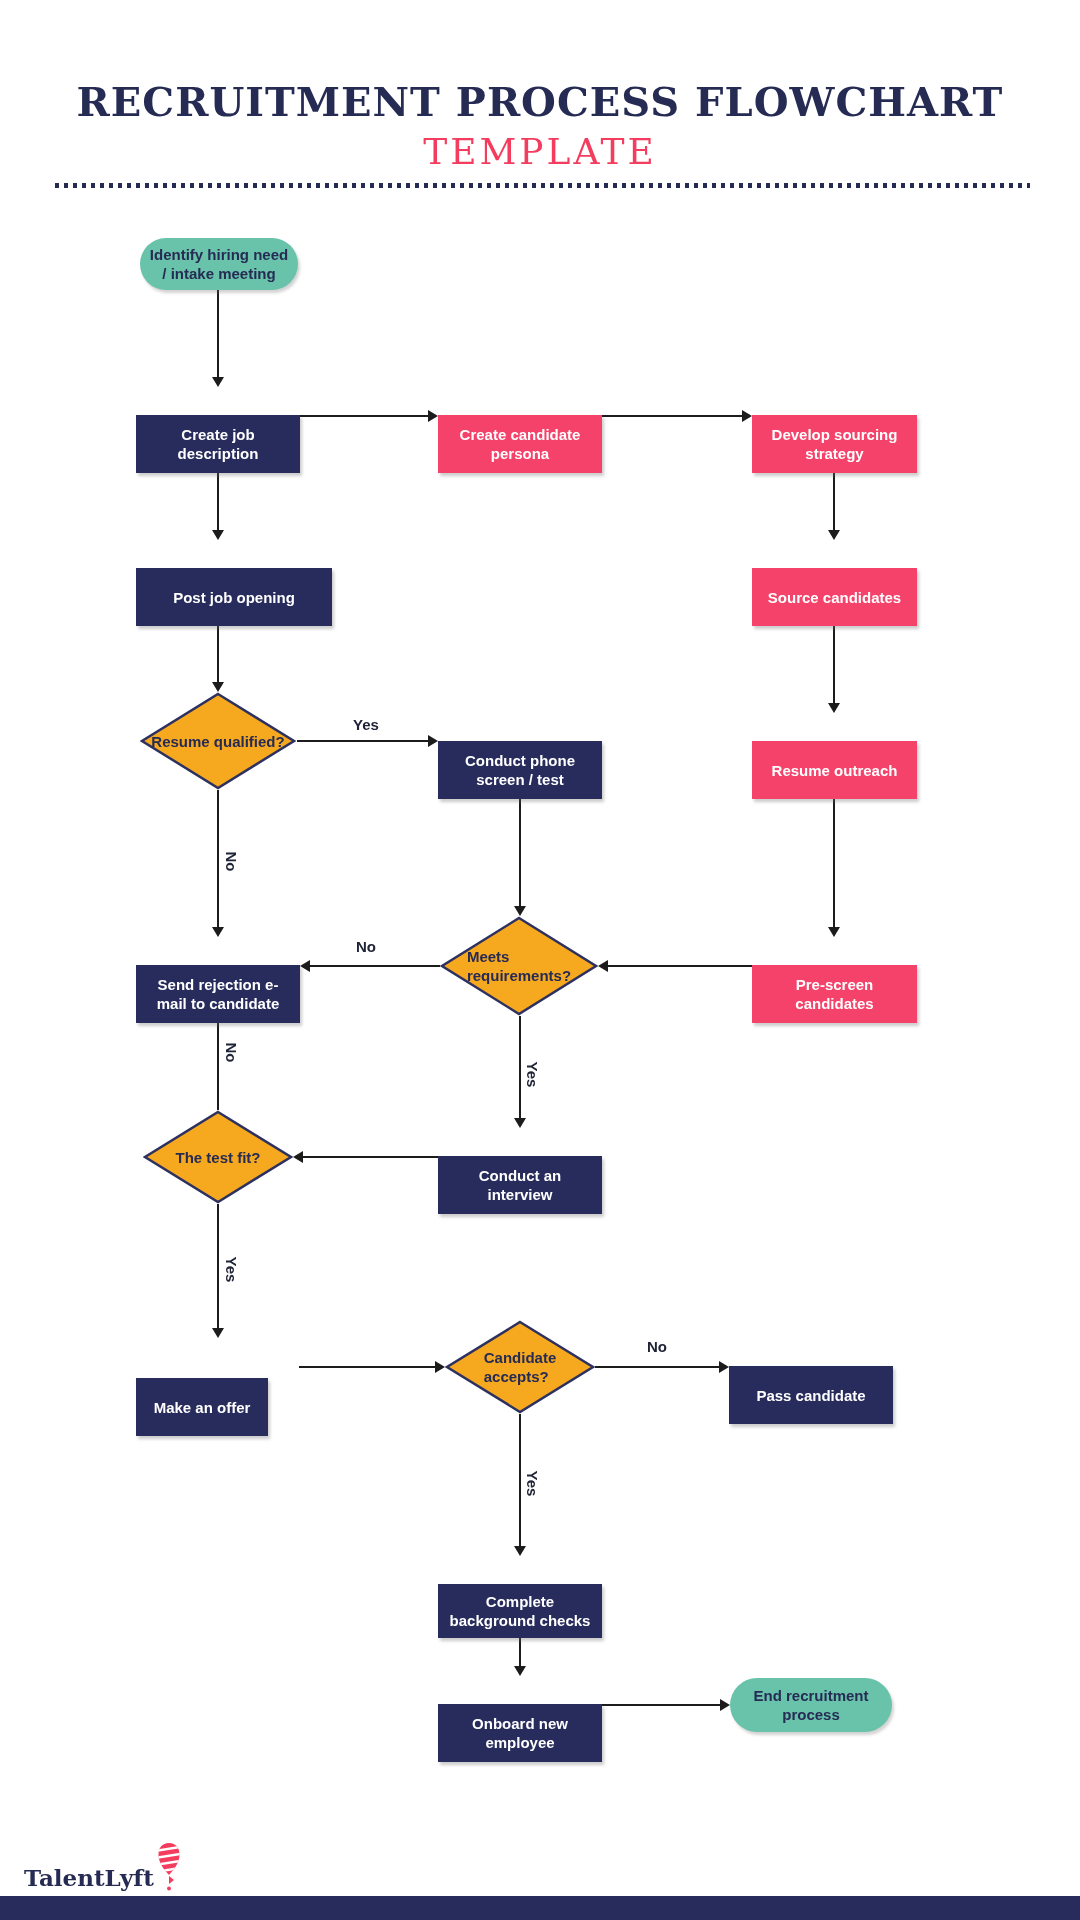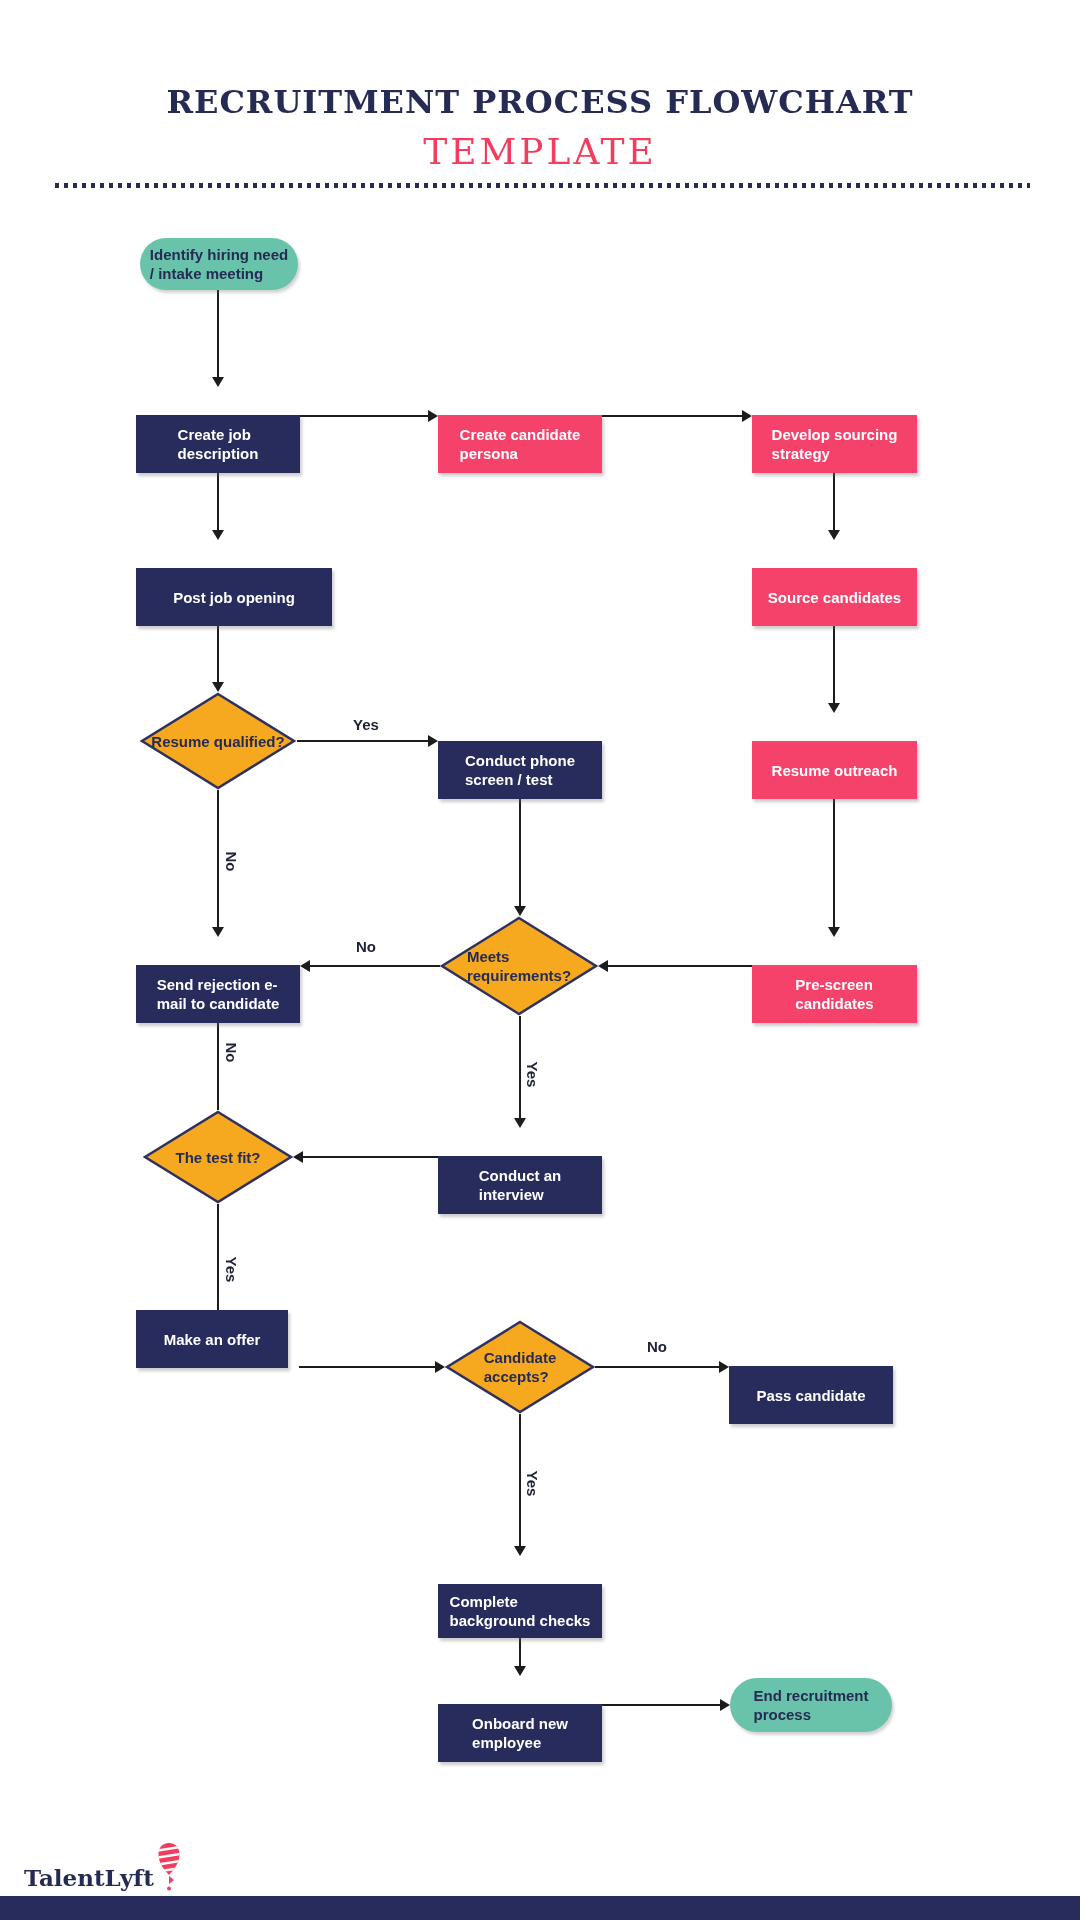--- a/index.html
+++ b/index.html
@@ -1,29 +1,29 @@
 <!DOCTYPE html>
 <html style="--navy: #272c5c; --pink: #f4426a; --teal: #68c3aa; --orange: #f6a81f; --diamond_border: #2d3160; --title_navy: #262b54; --subtitle_pink: #f43d5e; --line: #1c1c1c; --label_text: #202437;"><head>
 <meta charset="utf-8">
 <style>
   html,body{margin:0;padding:0;background:#fff;}
   .page{position:relative;width:1080px;height:1920px;background:#fff;overflow:hidden;
         font-family:"Liberation Sans",sans-serif;}
   
   .title{position:absolute;left:0;top:80px;width:1080px;text-align:center;
-         font-family:"DejaVu Serif",serif;font-weight:bold;font-size:32px;line-height:44px;
+         font-family:"DejaVu Serif",serif;font-weight:bold;font-size:40px;line-height:44px;
          letter-spacing:1px;color:var(--title_navy,#262b54);}
   .subtitle{position:absolute;left:0;top:132px;width:1080px;text-align:center;
          font-family:"DejaVu Serif",serif;font-weight:normal;font-size:36px;line-height:40px;
          letter-spacing:3px;color:var(--subtitle_pink,#f43d5e);}
   .divider{position:absolute;left:55px;top:183px;width:975px;height:5px;
          background:repeating-linear-gradient(90deg,var(--title_navy,#262b54) 0 4px,transparent 4px 9px);}
   
   .node{position:absolute;display:flex;align-items:center;justify-content:center;
-        text-align:left;font-weight:bold;font-size:15px;line-height:19px;
+        text-align:center;font-weight:bold;font-size:15px;line-height:19px;
         white-space:pre-line;box-sizing:border-box;padding:4px 6px;}
   .rect{color:#fff;box-shadow:2px 3px 3px rgba(110,110,110,.35);margin-top:28px;}
   .rect.navy{background:var(--navy,#272c5c);}
   .rect.pink{background:var(--pink,#f4426a);}
   .pill{background:var(--teal,#68c3aa);color:var(--title_navy,#262b54);border-radius:27px;
         box-shadow:2px 3px 3px rgba(110,110,110,.3);}
   .dsvg{position:absolute;}
   .dlbl{position:absolute;display:flex;align-items:center;justify-content:center;
         text-align:left;font-weight:bold;font-size:15px;line-height:19px;
         color:var(--title_navy,#262b54);white-space:pre-line;}
@@ -120,21 +120,21 @@
   <div class="node rect navy" style="left:438px;top:713px;width:164px;height:58px">Conduct phone
 screen / test</div>
   <div class="node rect pink" style="left:752px;top:540px;width:165px;height:58px">Source candidates</div>
   <div class="node rect pink" style="left:752px;top:713px;width:165px;height:58px">Resume outreach</div>
   <div class="node rect navy" style="left:136px;top:937px;width:164px;height:58px">Send rejection e-
 mail to candidate</div>
   <div class="node rect pink" style="left:752px;top:937px;width:165px;height:58px">Pre-screen
 candidates</div>
   <div class="node rect navy" style="left:438px;top:1128px;width:164px;height:58px">Conduct an
 interview</div>
-  <div class="node rect navy" style="left:136px;top:1282px;width:152px;height:58px">Make an offer</div>
+  <div class="node rect navy" style="left:136px;top:1350px;width:132px;height:58px">Make an offer</div>
   <div class="node rect navy" style="left:729px;top:1338px;width:164px;height:58px">Pass candidate</div>
   <div class="node rect navy" style="left:438px;top:1556px;width:164px;height:54px">Complete
 background checks</div>
   <div class="node rect navy" style="left:438px;top:1676px;width:164px;height:58px">Onboard new
 employee</div>
   <div class="node pill" style="left:730px;top:1678px;width:162px;height:54px">End recruitment
 process</div>
 
   <svg class="dsvg" style="left:140px;top:692px" width="156" height="98">
     <polygon points="78,2 154,49 78,96 2,49" fill="#f6a81f" stroke="#2d3160" stroke-width="2.5"></polygon>

